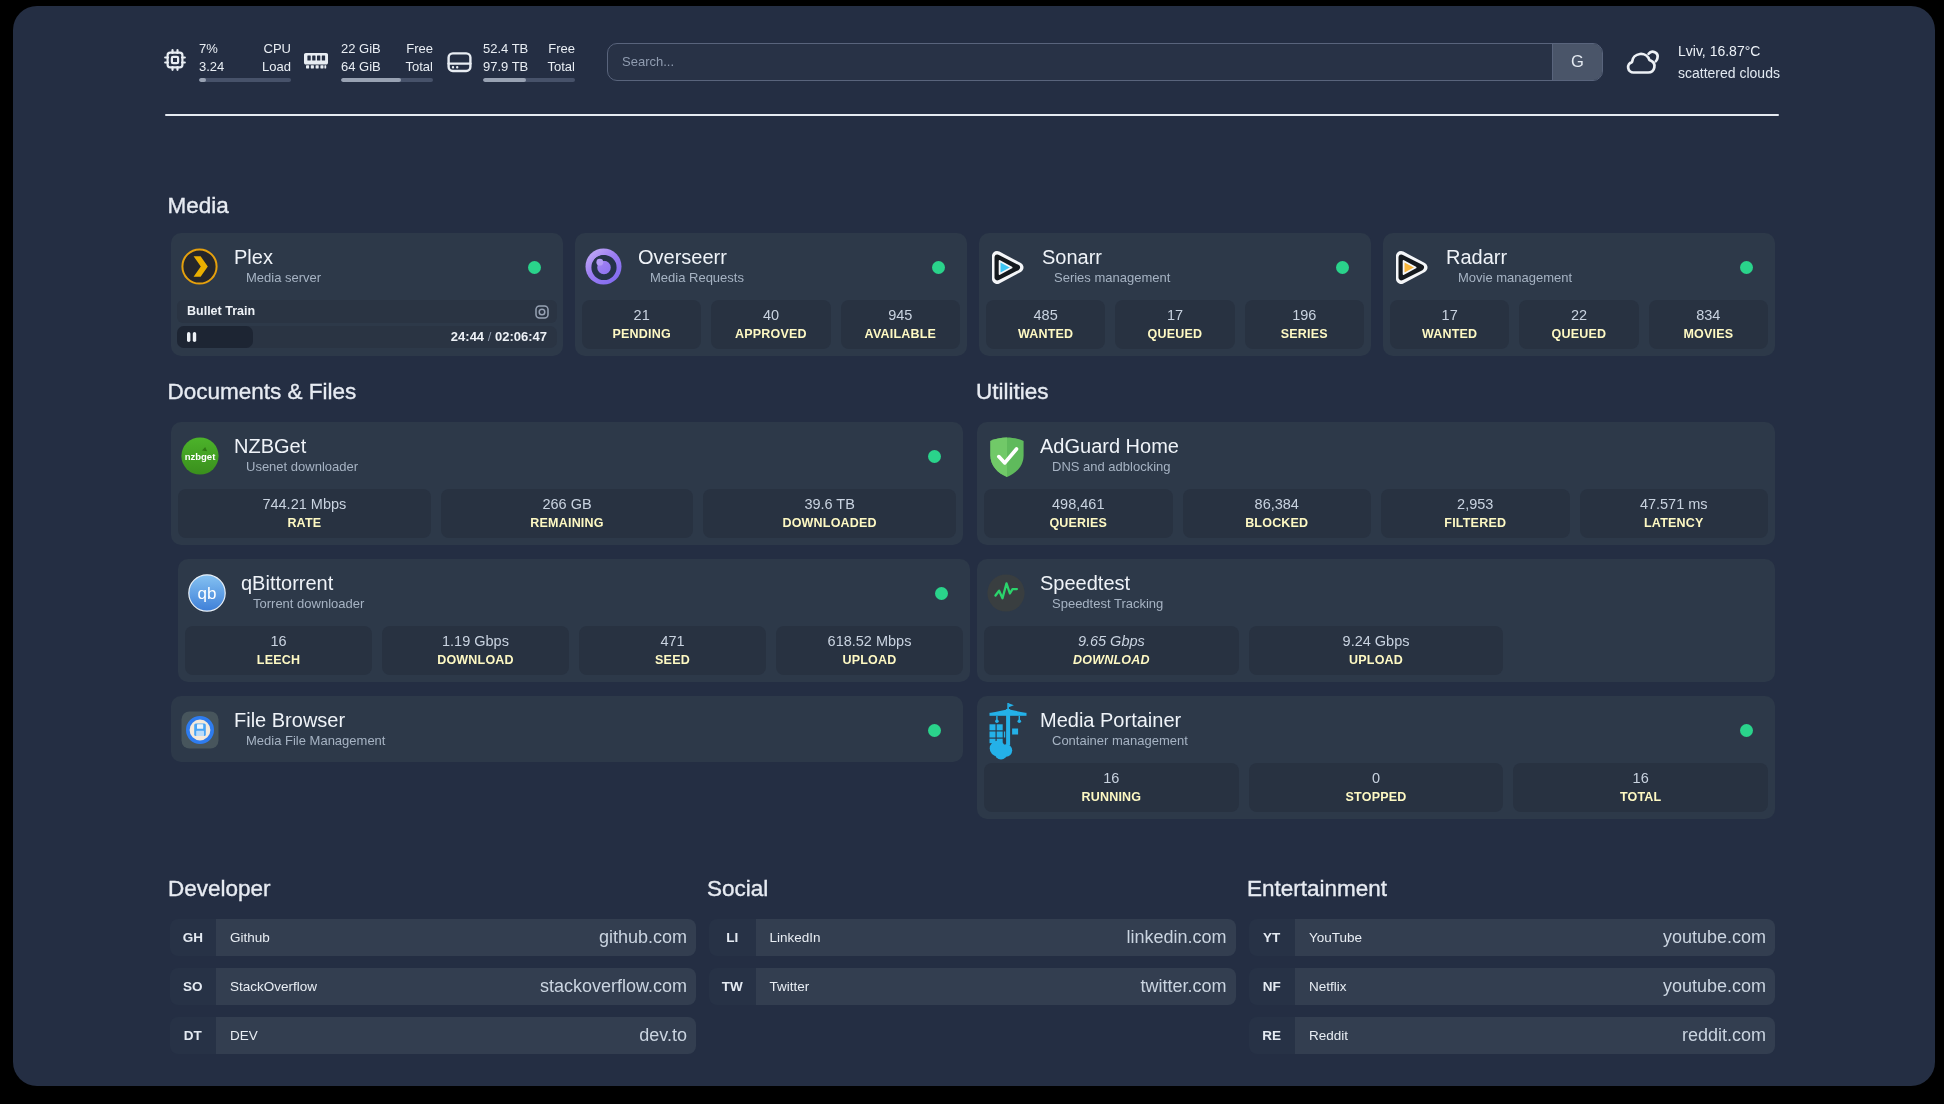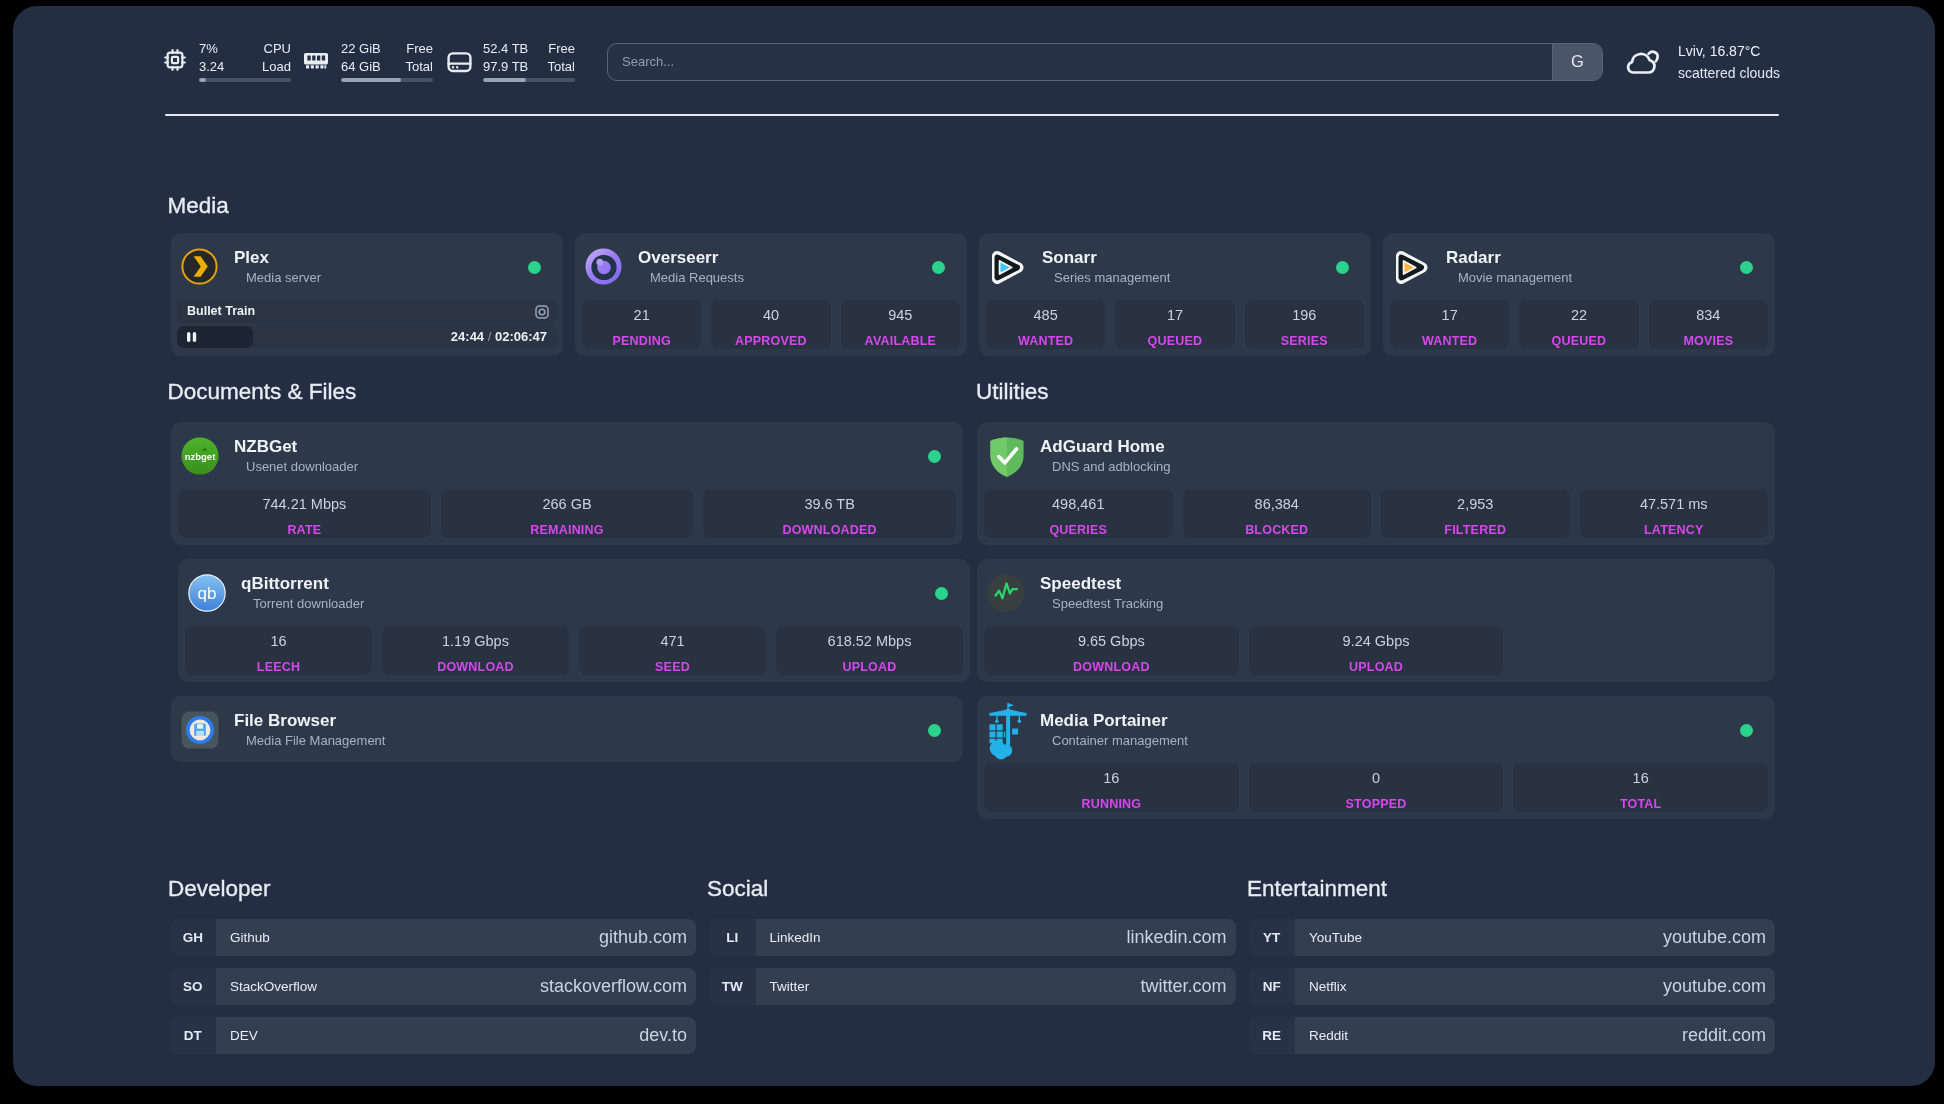--- a/index.html
+++ b/index.html
@@ -1,26 +1,26 @@
 <!DOCTYPE html>
 <html><head><meta charset="utf-8">
 <style>
 *{margin:0;padding:0;box-sizing:border-box;}
 html,body{width:1944px;height:1104px;background:#000;overflow:hidden;}
 body{font-family:"Liberation Sans",sans-serif;position:relative;}
 .page{position:absolute;left:13px;top:6px;width:1922px;height:1080px;background:#242E43;border-radius:24px;}
 .abs{position:absolute;}
 .card{position:absolute;background:#2D3949;border-radius:10px;}
 .hicon{position:absolute;left:10px;top:15px;}
-.t{position:absolute;left:63px;top:15px;font-size:17px;line-height:19px;font-weight:700;color:#EFF3F8;white-space:nowrap;}
+.t{position:absolute;left:63px;top:15px;font-size:20px;line-height:19px;font-weight:400;color:#EFF3F8;white-space:nowrap;}
 .s{position:absolute;left:63px;top:36px;font-size:13px;line-height:18px;font-weight:400;color:#A6B3C3;white-space:nowrap;margin-left:12px;}
 .dot{position:absolute;width:13px;height:13px;border-radius:50%;background:#2AD38B;top:27.5px;right:22px;}
 .sb{position:absolute;top:67px;height:49px;background:#283241;border-radius:8px;text-align:center;overflow:hidden;}
 .sv{font-size:14.5px;line-height:17px;margin-top:6.5px;color:#C9D3E0;white-space:nowrap;}
-.sl{font-size:12.5px;line-height:16px;margin-top:9px;font-weight:700;color:#d946ef;letter-spacing:.2px;white-space:nowrap;}
+.sl{font-size:12.5px;line-height:16px;margin-top:2px;font-weight:700;color:#fef9c3;letter-spacing:.2px;white-space:nowrap;}
 .h{position:absolute;font-size:22.5px;line-height:26px;font-weight:500;color:#E7EBF2;white-space:nowrap;-webkit-text-stroke:0.35px #E7EBF2;}
 .bkrow{position:absolute;height:37px;border-radius:8px;overflow:hidden;}
 .bka{position:absolute;left:0;top:0;bottom:0;background:#273246;color:#E4EAF2;font-size:13.5px;font-weight:700;text-align:center;line-height:37px;}
 .bkb{position:absolute;top:0;bottom:0;background:#333E50;}
 .bkn{position:absolute;left:14px;top:0;line-height:37px;font-size:13.5px;font-weight:500;color:#E8EDF3;white-space:nowrap;}
 .bku{position:absolute;right:9px;top:0;line-height:37px;font-size:18px;font-weight:400;color:#CAD4E0;white-space:nowrap;}
 </style></head><body>
 <div class="page"></div>
 
 <svg class="abs" style="left:163px;top:48px" width="24" height="24" viewBox="0 0 24 24" fill="none" stroke="#E8EDF3" stroke-width="2.2" stroke-linecap="round" stroke-linejoin="round">
@@ -300,21 +300,21 @@
       <div class="sl">LATENCY</div>
     </div>
   </div>
 <div class="card" style="left:977px;top:559px;width:798px;height:123px;">
     <svg class="hicon" width="38" height="38" viewBox="0 0 38 38">
 <circle cx="19" cy="19" r="18.6" fill="#393E40"></circle>
 <path d="M8.5 21.5l3.6-4.8 3.4 7.6 4-15 3.4 10.2 2.6-4.4h4.4" fill="none" stroke="#2BD46C" stroke-width="2.3" stroke-linecap="round" stroke-linejoin="round"></path>
     </svg>
     <div class="t">Speedtest</div>
     <div class="s">Speedtest Tracking</div>
-    <div class="sb" style="left:7.0px;width:254.7px;">
+    <div class="sb" style="left:7.0px;width:254.7px;font-style:italic;">
       <div class="sv">9.65 Gbps</div>
       <div class="sl">DOWNLOAD</div>
     </div>
     <div class="sb" style="left:271.7px;width:254.7px;">
       <div class="sv">9.24 Gbps</div>
       <div class="sl">UPLOAD</div>
     </div>
   </div>
 <div class="card" style="left:977px;top:696px;width:798px;height:123px;">
     <svg class="hicon" style="left:11px;top:6px" width="40" height="58" viewBox="0 0 40 58">

